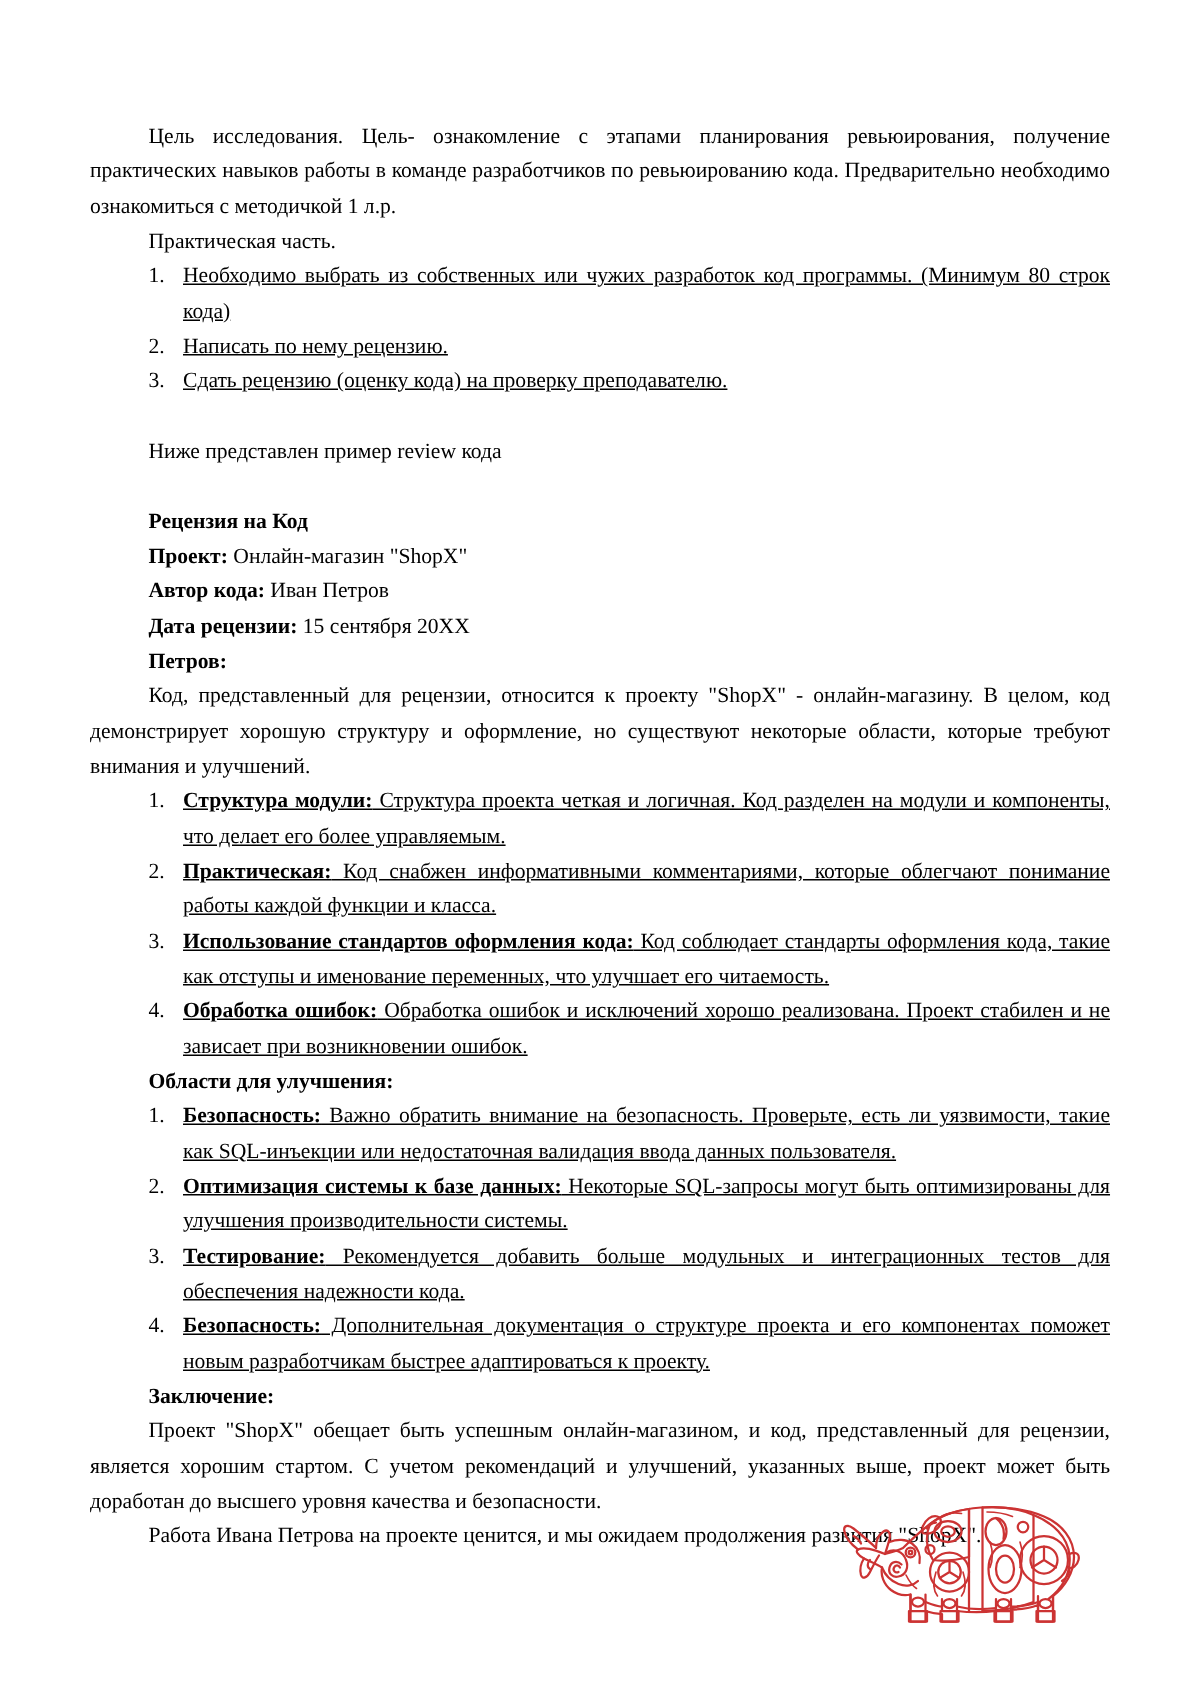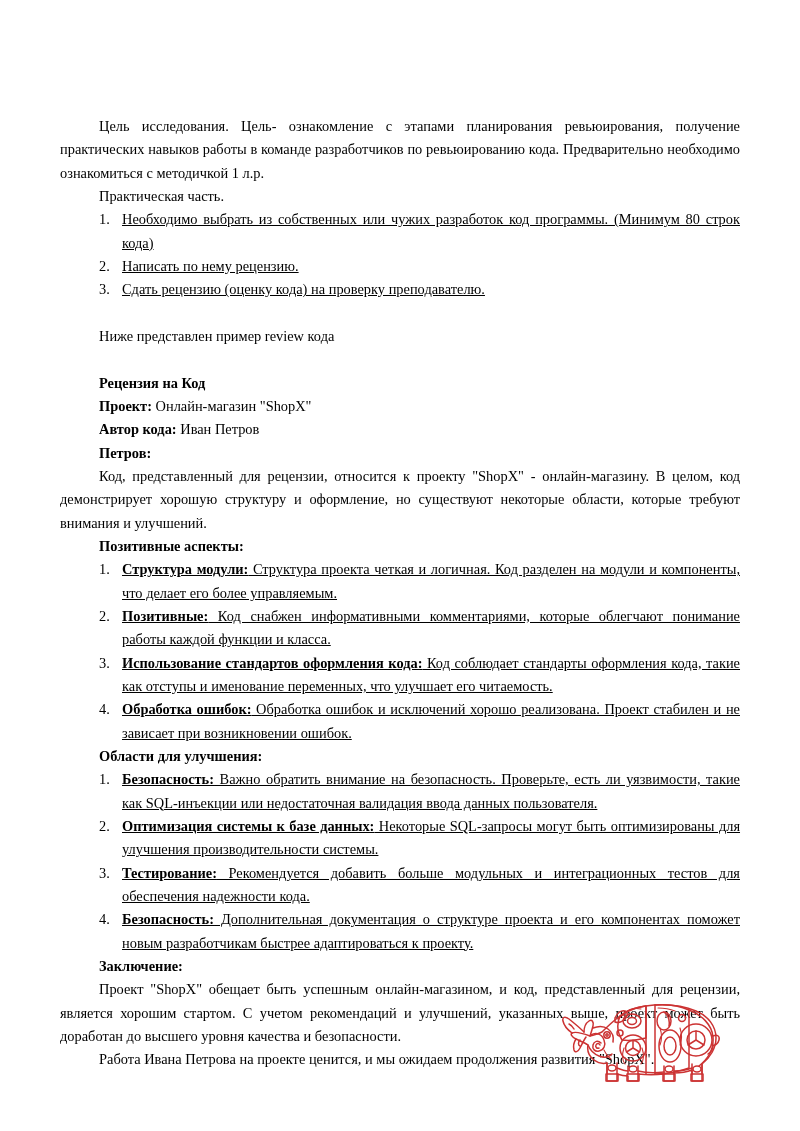--- a/index.html
+++ b/index.html
@@ -18,21 +18,21 @@
     -webkit-font-smoothing: antialiased;
   }
 
   .page {
     position: absolute;
     left: 0;
     top: 0;
     width: 800px;
     height: 825px;
     box-sizing: border-box;
-    padding: 115px 60px 0 60px;
+    padding: 80px 60px 0 60px;
   }
 
   .doc-body {
     width: 680px;
     margin: 0 auto;
     font-size: 14.4px;
     line-height: 1.62;
     text-align: justify;
     text-justify: inter-word;
     hyphens: none;
@@ -135,30 +135,30 @@
     <p class="indent-line">Ниже представлен пример review кода</p>
 
     <div class="spacer-line"></div>
 
     <p class="heading">Рецензия на Код</p>
 
     <p class="kv"><span class="k">Проект:</span><span> Онлайн-магазин "ShopX"</span></p>
 
     <p class="kv"><span class="k">Автор кода:</span><span> Иван Петров</span></p>
 
+    <p class="kv"><span class="k">Дата рецензии:</span><span> 15 сентября 20XX</span></p>
 
     <p class="heading">Петров:</p>
 
     <p class="para">Код, представленный для рецензии, относится к проекту "ShopX" - онлайн-магазину. В целом, код демонстрирует хорошую структуру и оформление, но существуют некоторые области, которые требуют внимания и улучшений.</p>
 
-    <p class="heading">Позитивные аспекты:</p>
 
     <ol class="numlist">
       <li><span class="lead">Структура модули:</span><span> Структура проекта четкая и логичная. Код разделен на модули и компоненты, что делает его более управляемым.</span></li>
-      <li><span class="lead">Позитивные:</span><span> Код снабжен информативными комментариями, которые облегчают понимание работы каждой функции и класса.</span></li>
+      <li><span class="lead">Практическая:</span><span> Код снабжен информативными комментариями, которые облегчают понимание работы каждой функции и класса.</span></li>
       <li><span class="lead">Использование стандартов оформления кода:</span><span> Код соблюдает стандарты оформления кода, такие как отступы и именование переменных, что улучшает его читаемость.</span></li>
       <li><span class="lead">Обработка ошибок:</span><span> Обработка ошибок и исключений хорошо реализована. Проект стабилен и не зависает при возникновении ошибок.</span></li>
     </ol>
 
     <p class="heading">Области для улучшения:</p>
 
     <ol class="numlist">
       <li><span class="lead">Безопасность:</span><span> Важно обратить внимание на безопасность. Проверьте, есть ли уязвимости, такие как SQL-инъекции или недостаточная валидация ввода данных пользователя.</span></li>
       <li><span class="lead">Оптимизация системы к базе данных:</span><span> Некоторые SQL-запросы могут быть оптимизированы для улучшения производительности системы.</span></li>
       <li><span class="lead">Тестирование:</span><span> Рекомендуется добавить больше модульных и интеграционных тестов для обеспечения надежности кода.</span></li>

